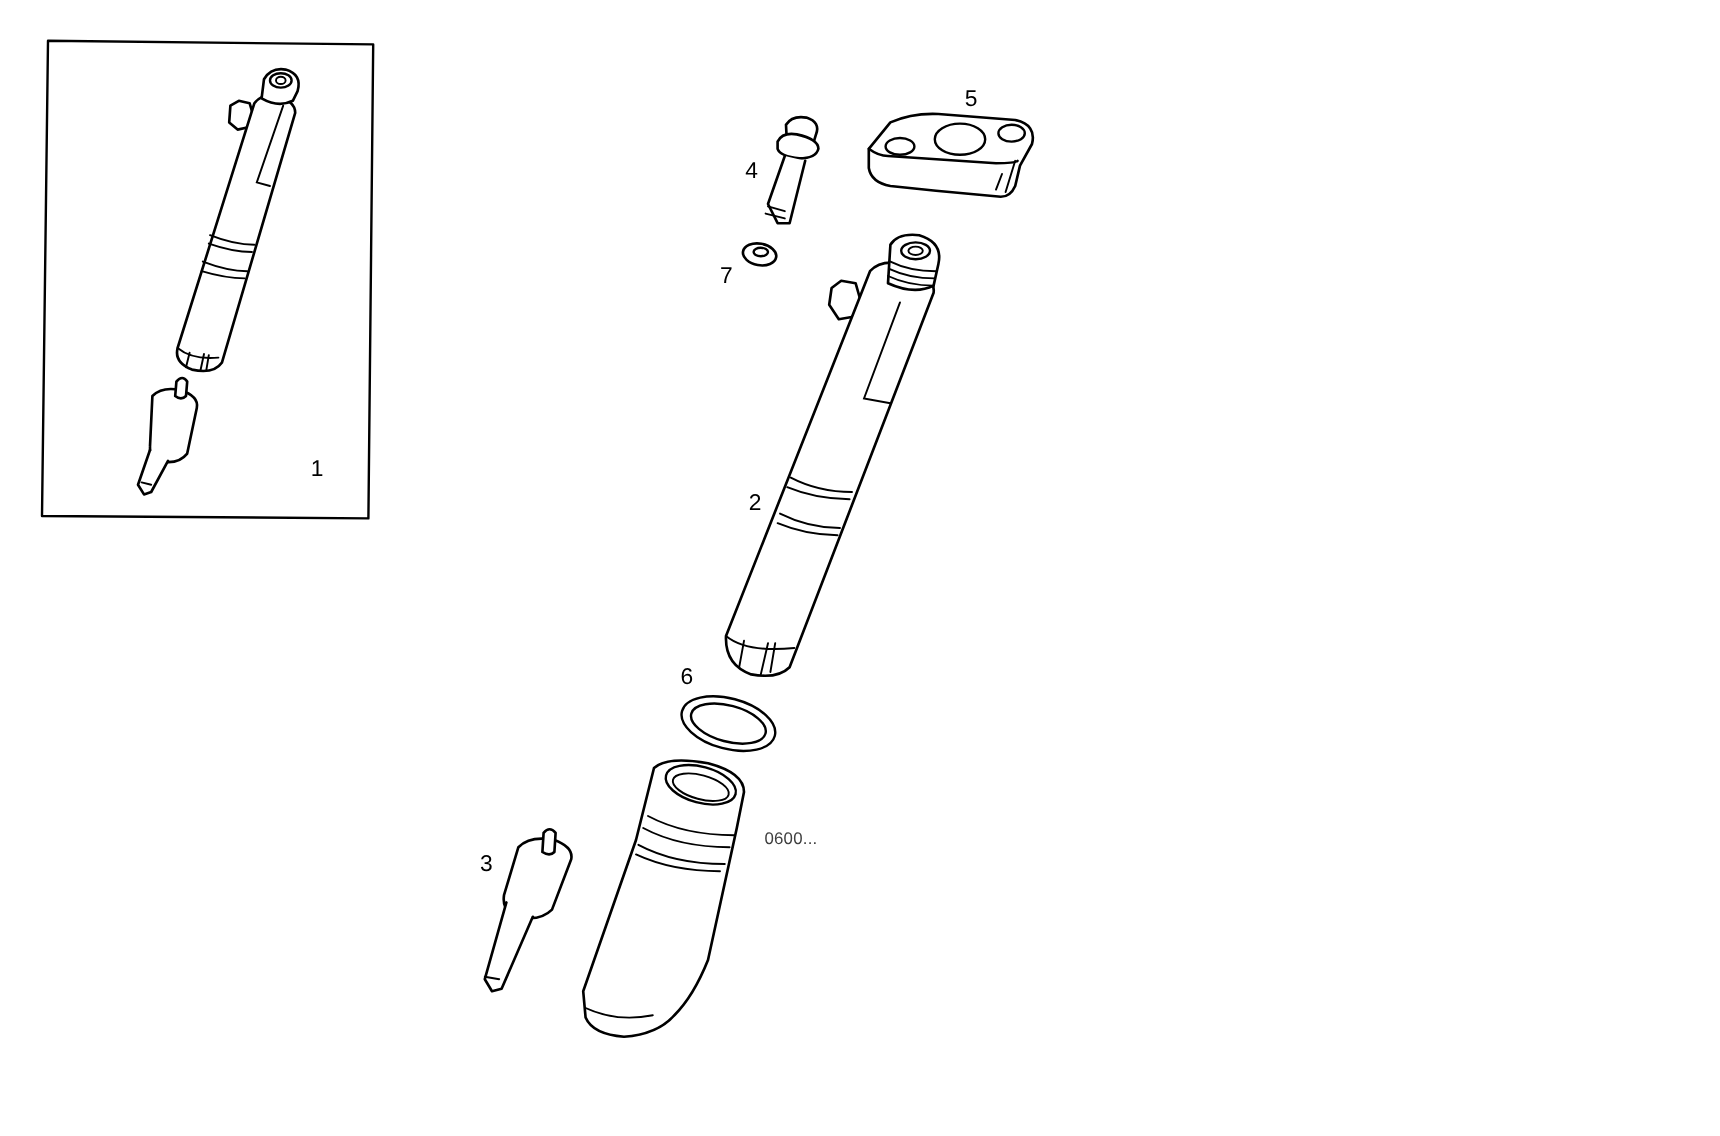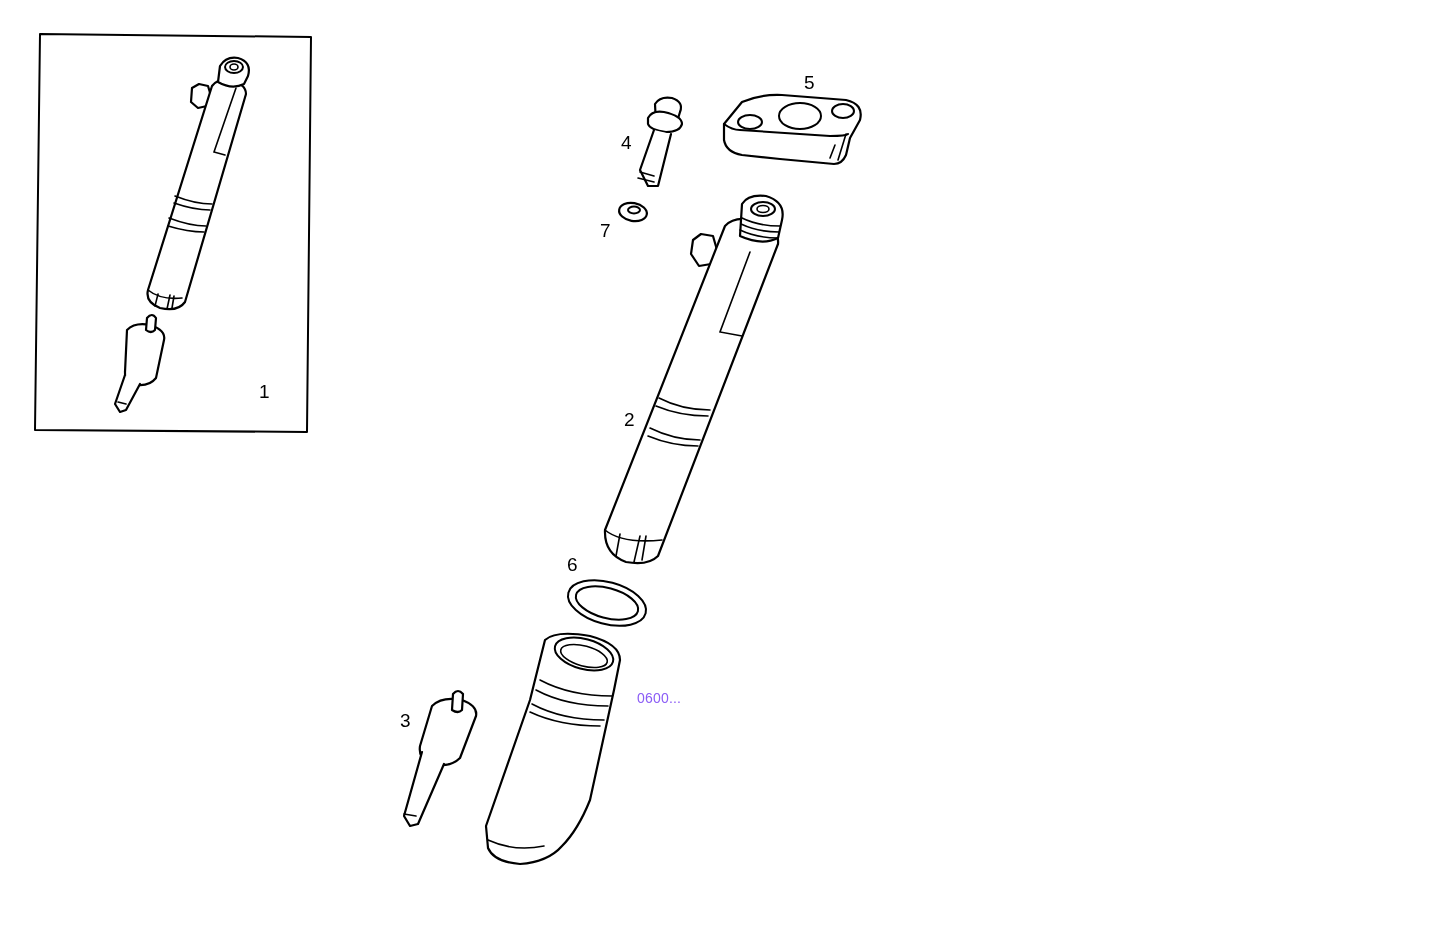--- a/index.html
+++ b/index.html
@@ -1,19 +1,19 @@
 <!DOCTYPE html>
 <html><head>
   <meta charset="utf-8">
   <style>
     html, body { margin: 0; padding: 0; background: #ffffff; }
     body { width: 1433px; height: 947px; position: relative; overflow: hidden; font-family: "Liberation Sans", sans-serif; }
     #canvas { position: absolute; left: 0; top: 0; width: 1433px; height: 947px; }
     .lbl { position: absolute; font-size: 19px; color: #000; line-height: 1; }
-    .code { position: absolute; font-size: 14px; color: #8b5cf6; font-family: "Liberation Sans Narrow", "Liberation Sans", sans-serif; letter-spacing: 0.2px; }
+    .code { position: absolute; font-size: 14px; color: #404040; font-family: "Liberation Sans Narrow", "Liberation Sans", sans-serif; letter-spacing: 0.2px; }
     svg .s { fill: #fff; stroke: #000; stroke-width: 2.2; stroke-linejoin: round; stroke-linecap: round; }
     svg .n { fill: none; stroke: #000; stroke-width: 2; stroke-linecap: round; stroke-linejoin: round; }
     svg .t { fill: none; stroke: #000; stroke-width: 1.6; stroke-linecap: round; }
   </style>
 </head>
 <body>
 
 <svg id="canvas" viewBox="0 0 1433 947" xmlns="http://www.w3.org/2000/svg">
 
   <g>

